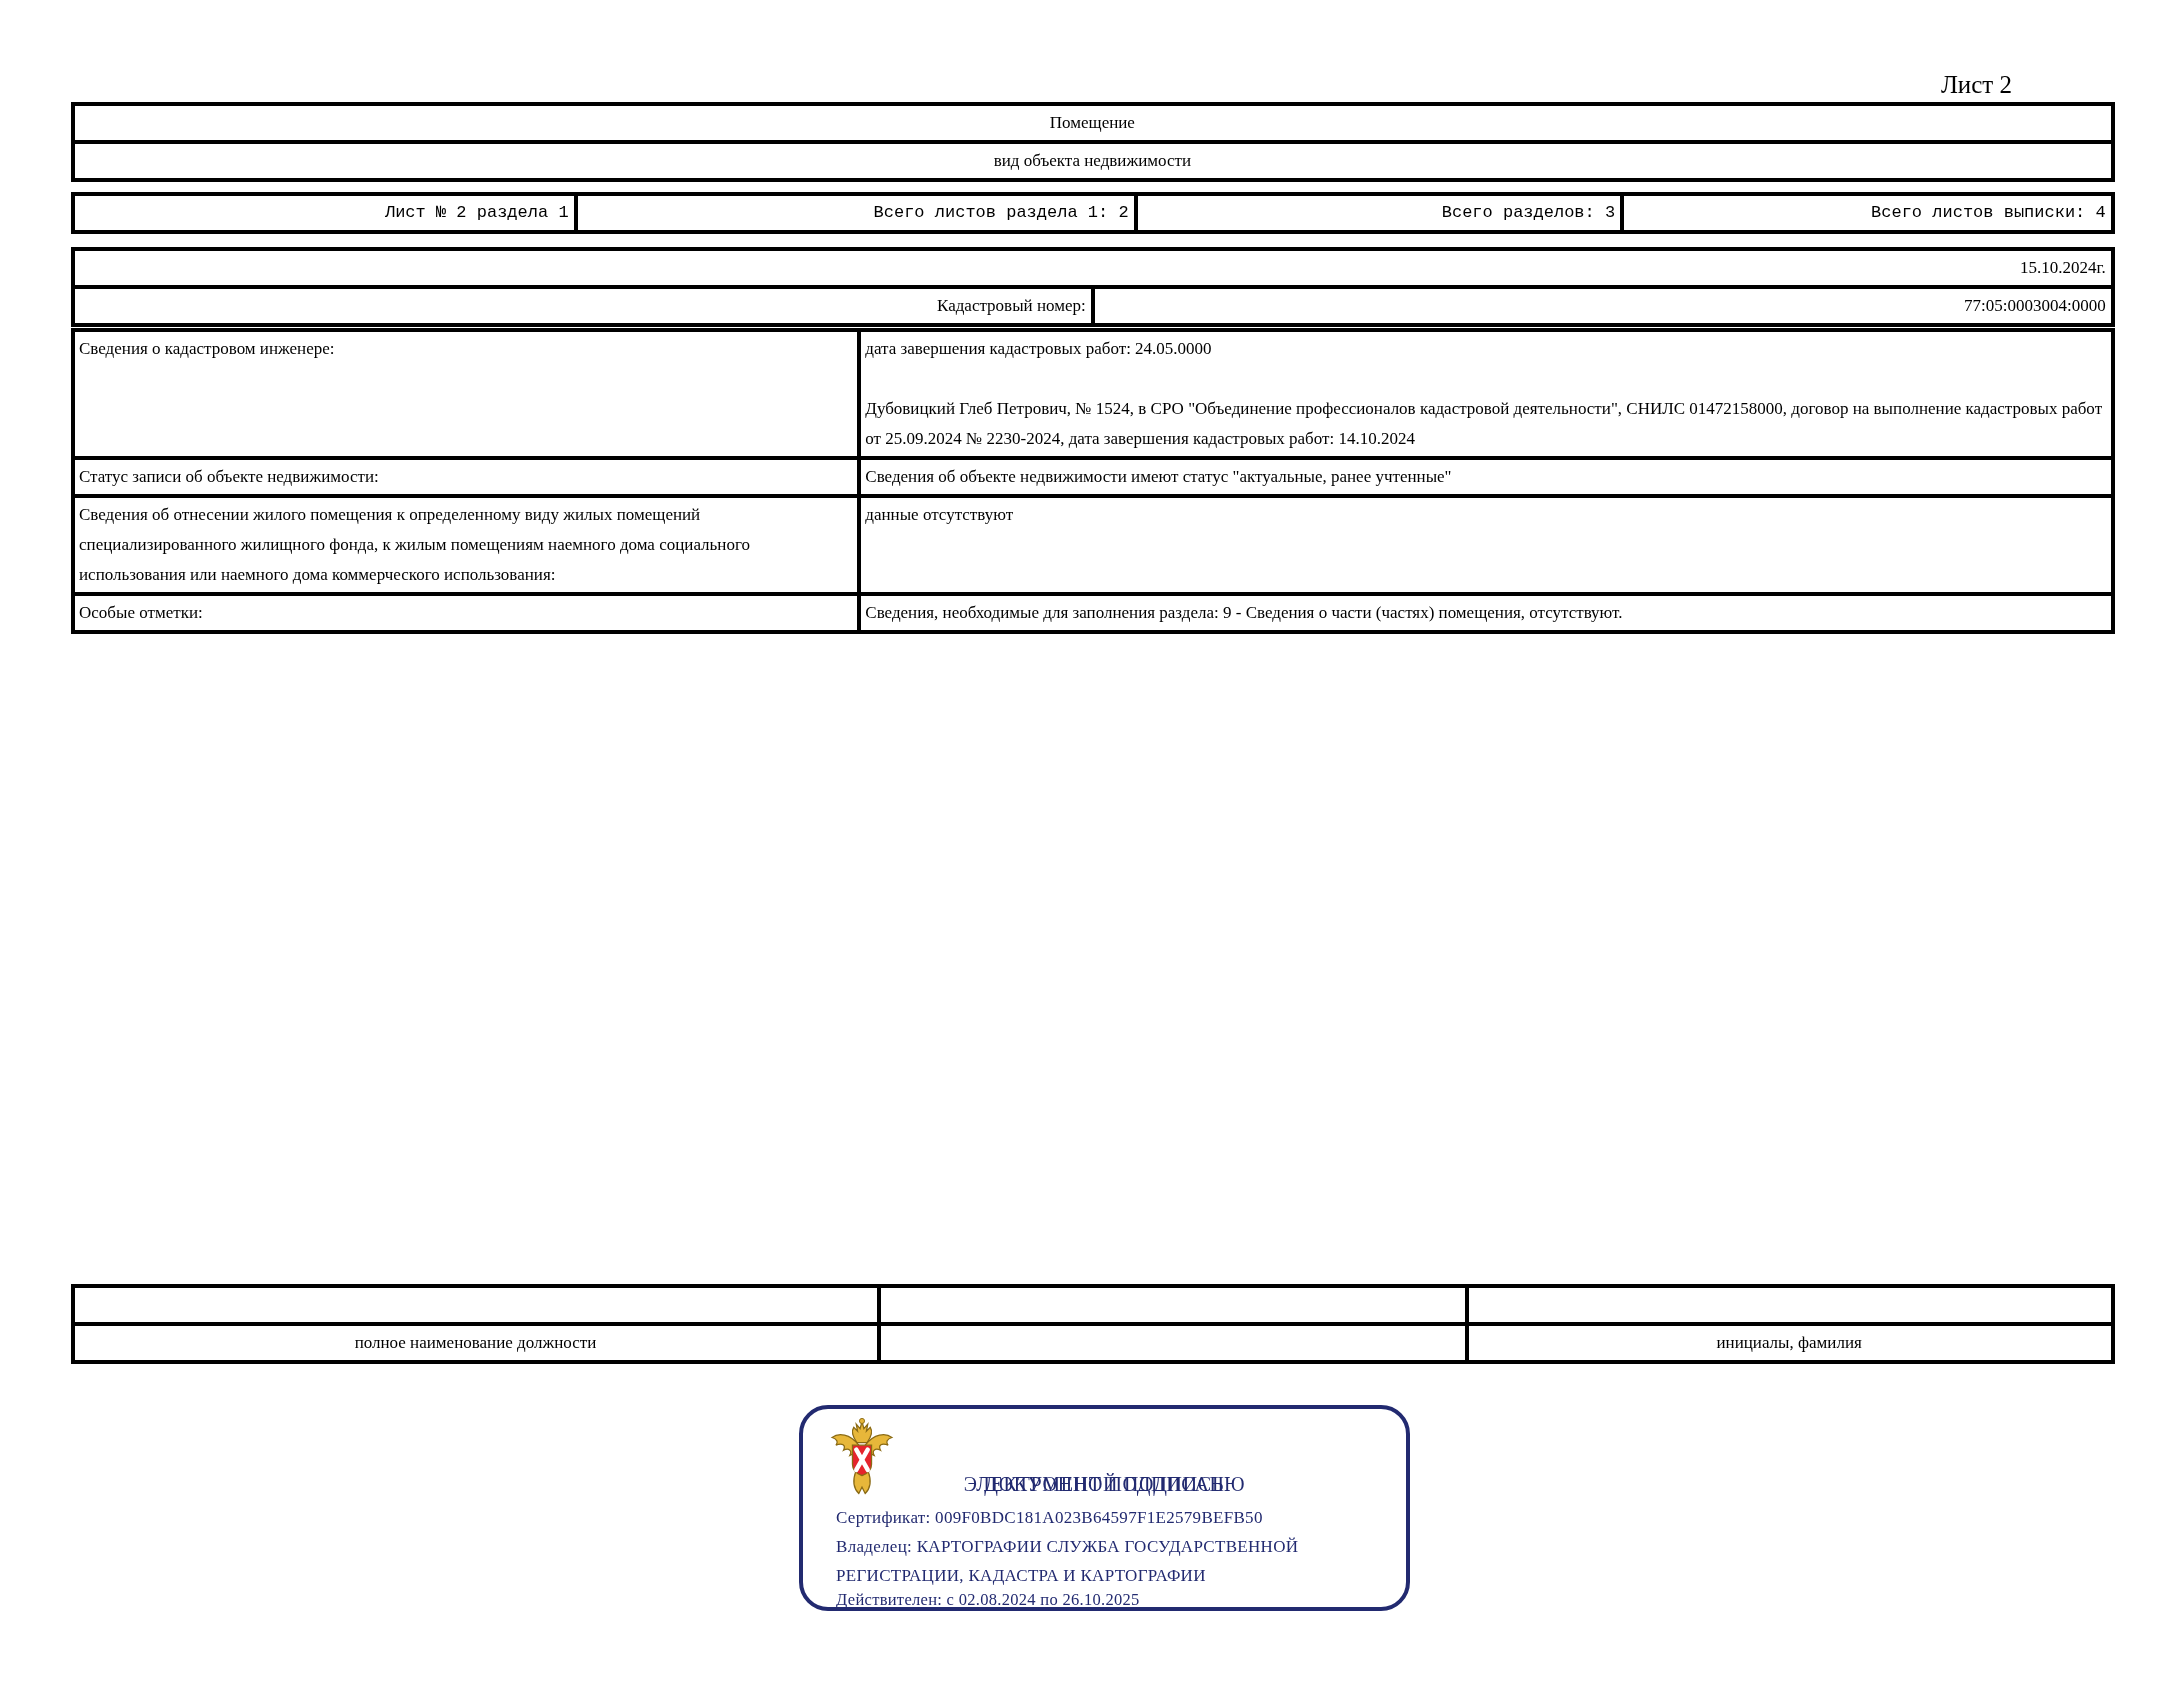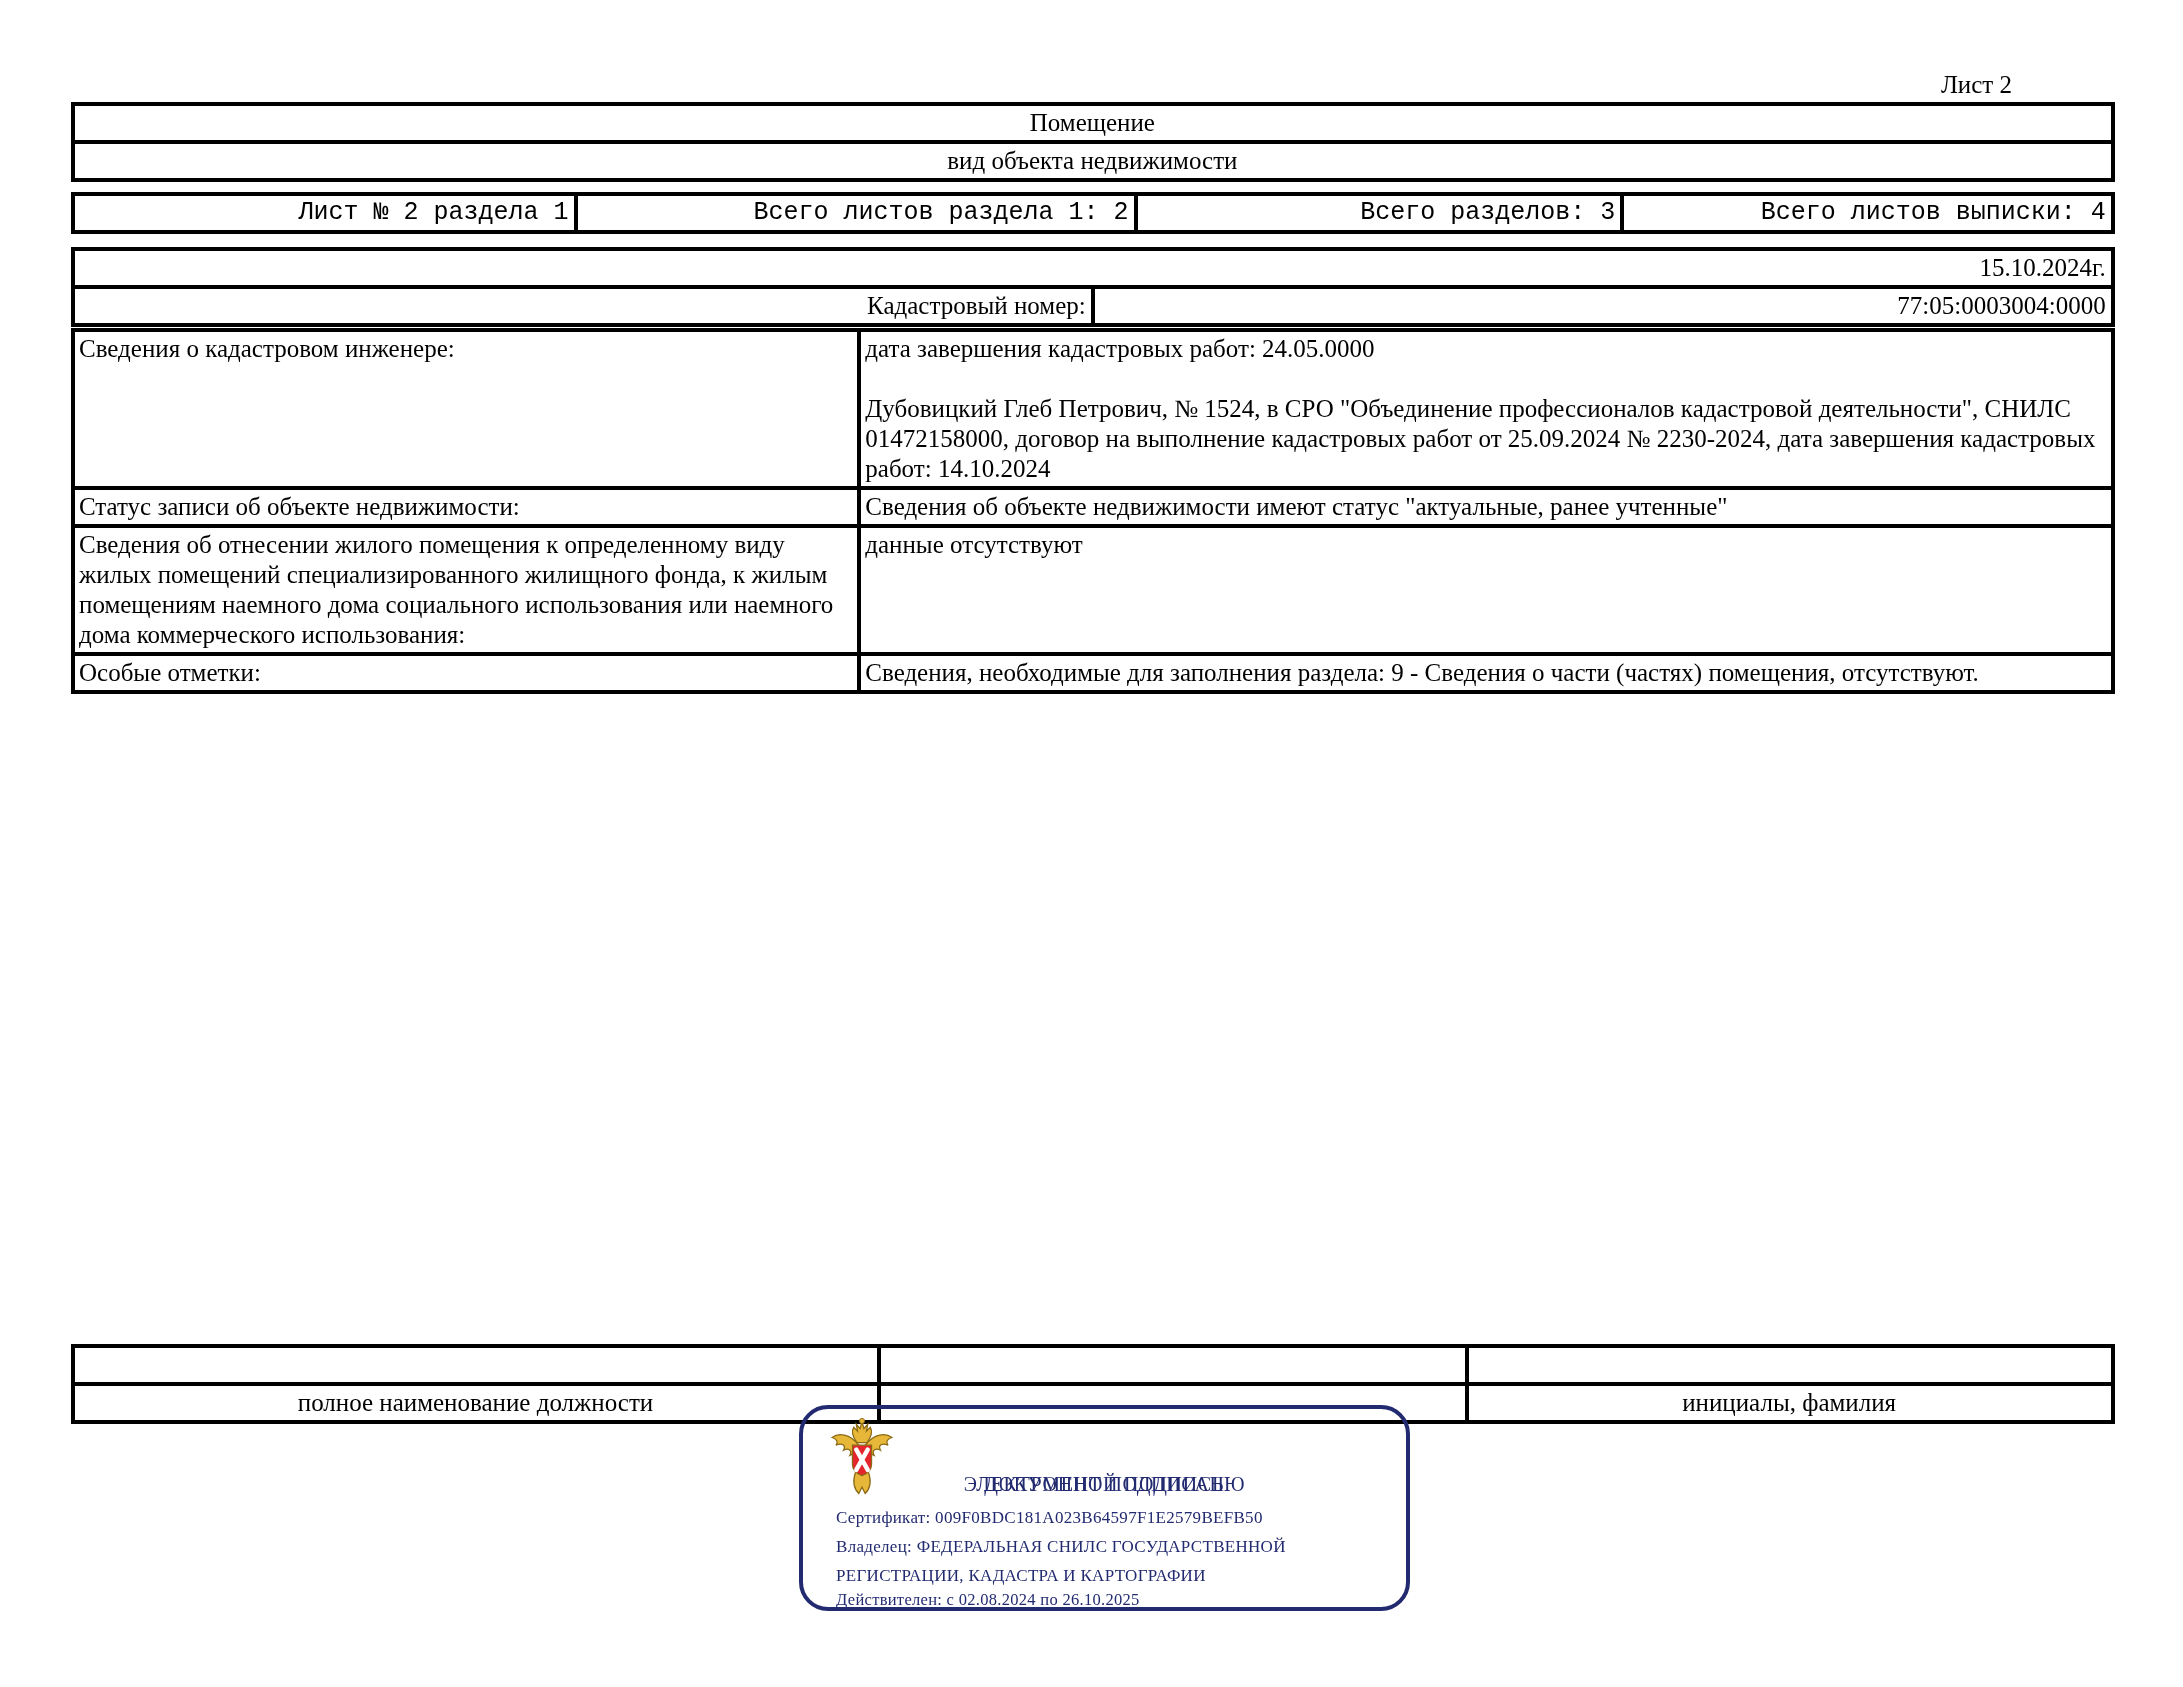--- a/index.html
+++ b/index.html
@@ -17,21 +17,21 @@
     padding:70px 103px 0 0;
     font-size:25px;line-height:29px;
   }
   table.t{
     width:100%;
     border-collapse:collapse;
     table-layout:fixed;
   }
   table.t td{
     border:4px solid #000;
-    font-size:25px;
+    font-size:17px;
     line-height:30px;
     padding:2px 5.3px 2px 4px;
     vertical-align:top;
     word-wrap:break-word;
   }
   .t1{margin-top:2.6px;}
   .t1 td{text-align:center;height:30px;vertical-align:middle;padding:1.3px;}
   .t2{margin-top:10.6px;}
   .t2 td{text-align:right;height:29px;vertical-align:middle;padding:1.3px;font-family:Liberation Mono, monospace;}
   .t3{margin-top:13.2px;}
@@ -156,18 +156,18 @@
         <path d="M47 40 C40 30 38 22 42 16 L48 22 L46 11 L52 18 L55 7 L58 18 L64 11 L62 22 L68 16 C72 22 70 30 63 40 Z"></path>
         <path d="M45 86 C40 100 42 112 50 120 L55 110 L60 120 C68 112 70 100 65 86 Z"></path>
       </g>
       <circle cx="55" cy="6" r="4" fill="#e7b73a" stroke="#8a6a14" stroke-width="1.5"></circle>
       <path d="M40 44 L70 44 L70 74 C70 83 63 89 55 92 C47 89 40 83 40 74 Z" fill="#e5242c" stroke="#8a6a14" stroke-width="2"></path>
       <path d="M46 51 L64 83 M64 51 L46 83" stroke="#ffffff" stroke-width="7" stroke-linecap="round" fill="none"></path>
     </svg>
     <div class="s-title s-t1">ДОКУМЕНТ ПОДПИСАН</div>
     <div class="s-title s-t2">ЭЛЕКТРОННОЙ ПОДПИСЬЮ</div>
     <div class="s-small s-cert">Сертификат: 009F0BDC181A023B64597F1E2579BEFB50</div>
-    <div class="s-small s-own1">Владелец: ФЕДЕРАЛЬНАЯ СНИЛС ГОСУДАРСТВЕННОЙ</div>
+    <div class="s-small s-own1">Владелец: КАРТОГРАФИИ СЛУЖБА ГОСУДАРСТВЕННОЙ</div>
     <div class="s-small s-own2">РЕГИСТРАЦИИ, КАДАСТРА И КАРТОГРАФИИ</div>
     <div class="s-small s-valid">Действителен: с 02.08.2024 по 26.10.2025</div>
   </div>
 </div>
 
 
 </body></html>

